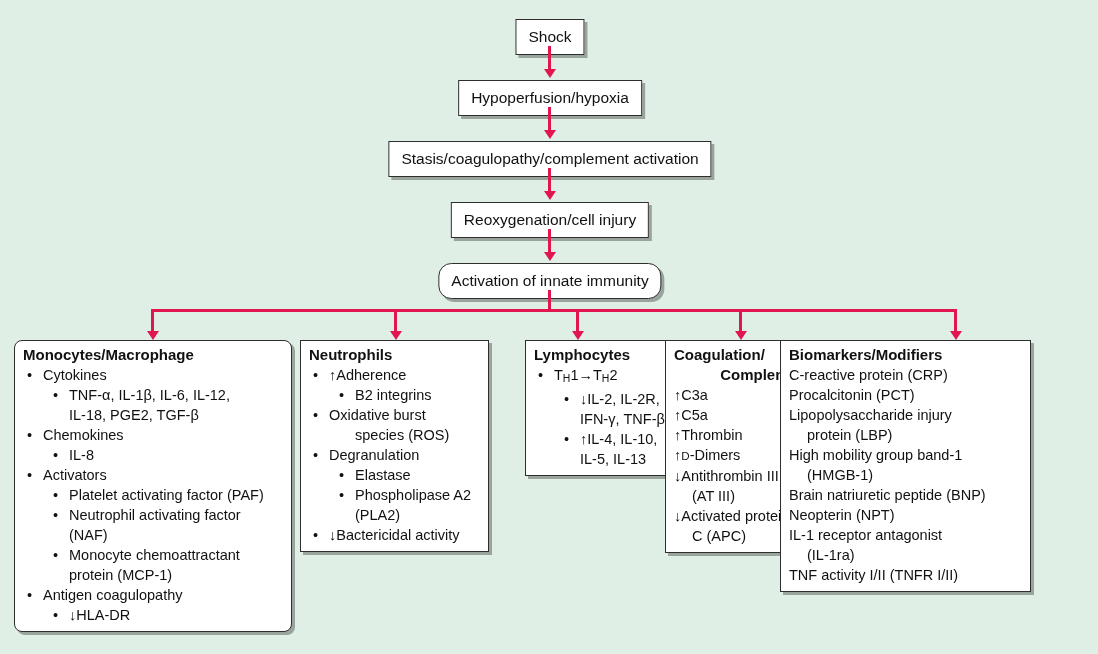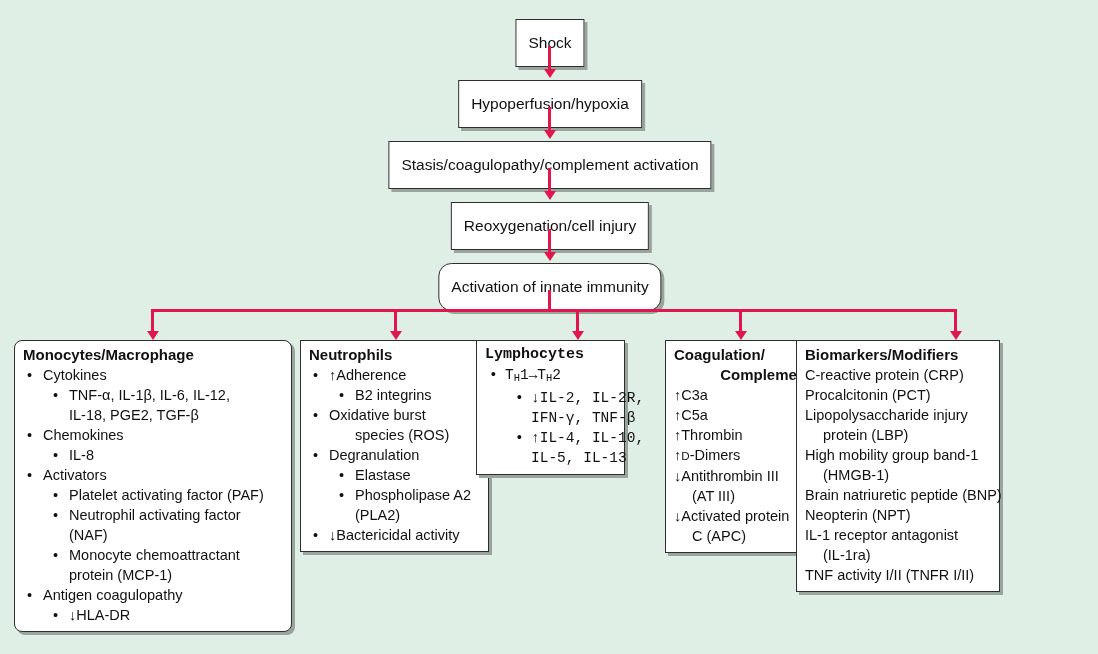--- a/index.html
+++ b/index.html
@@ -23,21 +23,21 @@
     color:var(--ink);
   }
   
   .flow-box{
     position:absolute;
     left:550px;
     transform:translateX(-50%);
     background:#ffffff;
     border:1.5px solid var(--box-border);
     box-shadow:3px 3px 0 var(--shadow);
-    padding:13px 12px;
+    padding:7px 12px;
     font-size:15.5px;
     line-height:20px;
     white-space:nowrap;
     text-align:right;
   }
   
   .vline{position:absolute;width:3px;background:var(--arrow);}
   .hline{position:absolute;height:3px;background:var(--arrow);}
   .ahead{
     position:absolute;width:0;height:0;
@@ -142,21 +142,21 @@
         <div class="line l2"><span class="bullet">•</span><span>B2 integrins</span></div>
         <div class="line l1"><span class="bullet">•</span><span>Oxidative burst</span></div>
         <div class="line c2"><span>species (ROS)</span></div>
         <div class="line l1"><span class="bullet">•</span><span>Degranulation</span></div>
         <div class="line l2"><span class="bullet">•</span><span>Elastase</span></div>
         <div class="line l2"><span class="bullet">•</span><span>Phospholipase A2</span></div>
         <div class="line c2"><span>(PLA2)</span></div>
         <div class="line l1"><span class="bullet">•</span><span>↓Bactericidal activity</span></div>
       </div>
   </div>
-  <div class="branch" style="left:476px;width:149px;font-family:Liberation Mono, monospace;">
+  <div class="branch" style="left:525px;width:149px;">
     <div class="branch-title">
         <div>Lymphocytes</div>
       </div>
     <div class="branch-body">
         <div class="line l1"><span class="bullet">•</span><span><span>T</span><span class="sub">H</span><span>1→T</span><span class="sub">H</span><span>2</span></span></div>
         <div class="line l2"><span class="bullet">•</span><span>↓IL-2, IL-2R,</span></div>
         <div class="line c2"><span>IFN-γ, TNF-β</span></div>
         <div class="line l2"><span class="bullet">•</span><span>↑IL-4, IL-10,</span></div>
         <div class="line c2"><span>IL-5, IL-13</span></div>
       </div>
@@ -170,21 +170,21 @@
         <div class="line flush"><span>↑C3a</span></div>
         <div class="line flush"><span>↑C5a</span></div>
         <div class="line flush"><span>↑Thrombin</span></div>
         <div class="line flush"><span><span>↑</span><span class="sc">D</span><span>-Dimers</span></span></div>
         <div class="line flush"><span>↓Antithrombin III</span></div>
         <div class="line cont"><span>(AT III)</span></div>
         <div class="line flush"><span>↓Activated protein</span></div>
         <div class="line cont"><span>C (APC)</span></div>
       </div>
   </div>
-  <div class="branch" style="left:796px;width:204px;">
+  <div class="branch" style="left:780px;width:251px;">
     <div class="branch-title">
         <div>Biomarkers/Modifiers</div>
       </div>
     <div class="branch-body">
         <div class="line flush"><span>C-reactive protein (CRP)</span></div>
         <div class="line flush"><span>Procalcitonin (PCT)</span></div>
         <div class="line flush"><span>Lipopolysaccharide injury</span></div>
         <div class="line cont"><span>protein (LBP)</span></div>
         <div class="line flush"><span>High mobility group band-1</span></div>
         <div class="line cont"><span>(HMGB-1)</span></div>

